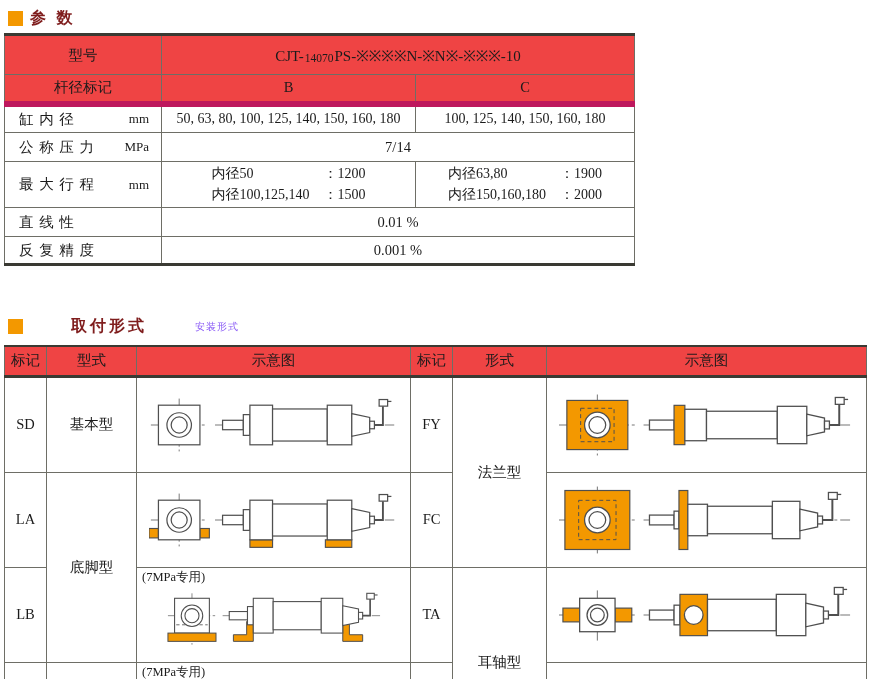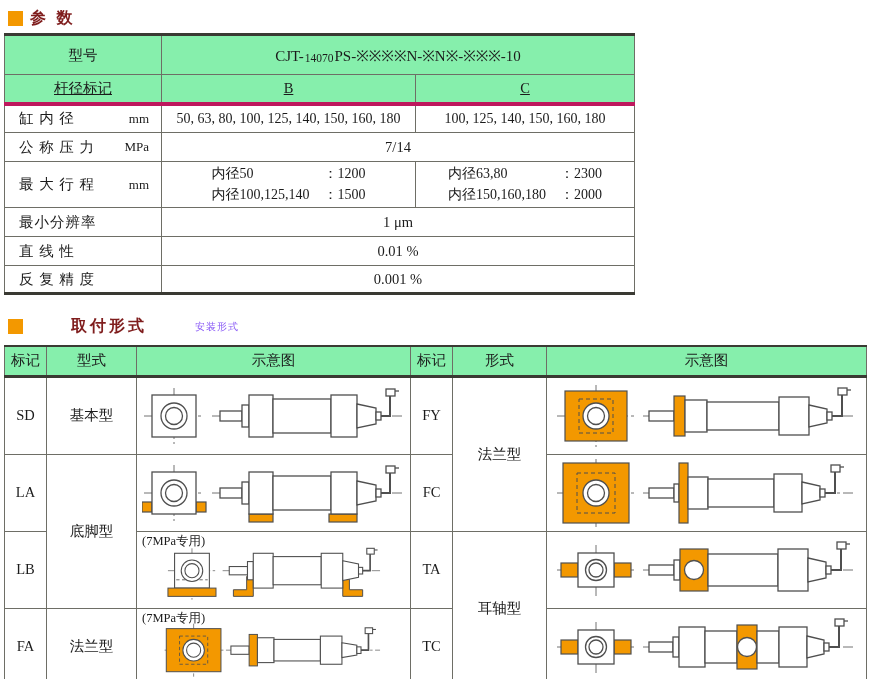--- a/index.html
+++ b/index.html
@@ -11,40 +11,40 @@
                font-family:"Liberation Sans","DejaVu Sans",sans-serif; }
   .sec-sq { width:15px; height:15px; background:#F39800; display:inline-block; }
   .sec-t { font-size:16px; font-weight:bold; letter-spacing:3px; color:#7f1d1d; }
   .sec-sub { font-size:10px; font-weight:normal; letter-spacing:1px; color:#8b5cf6;
              font-family:"Liberation Serif","DejaVu Serif",serif; }
 
   
   table { border-collapse:collapse; table-layout:fixed; }
   td, th { border:1px solid #6e6e66; font-weight:normal; font-size:14.5px; text-align:center;
            vertical-align:middle; padding:1px 4px; overflow:hidden; }
-  .cream { background:#86efac; }
+  .cream { background:#ef4444; }
 
   #params-table { position:absolute; left:4px; top:33px; width:630px;
                   border-top:3px solid #3a3a33; border-bottom:3px solid #3a3a33; }
-  #params-table .hdr-sep td { border-bottom:4px solid #be185d;text-decoration:underline; }
+  #params-table .hdr-sep td { border-bottom:6px solid #be185d; }
   .lblcell { text-align:left; }
   .lbl-row { display:flex; justify-content:space-between; align-items:center; padding:0 8px 0 10px; letter-spacing:1px; }
   .lbl-row .unit { font-size:13px; letter-spacing:0; }
   .frac { display:inline-flex; flex-direction:row; align-items:center; vertical-align:middle;
           font-size:11.5px; line-height:1.05; margin:0 1px; }
   .model-val { font-size:15px; }
   .stroke-grid { display:grid; grid-template-columns:auto auto; justify-content:center;
                  text-align:left; font-size:14px; line-height:1.45; column-gap:14px; }
   .stroke-grid .sv { text-align:right; }
 
   #mount-table { position:absolute; left:4px; top:345px; width:862px;
                  border-top:2px solid #3a3a33; border-bottom:3px solid #3a3a33; }
   #mount-table thead th { border-bottom:3px solid #3a3a33; height:30px; font-size:14.5px; }
   #mount-table td { height:75px; }
-  .diag-cell { position:relative; padding:3px; }
+  .diag-cell { position:relative; padding:12px; }
   .diag-note { position:absolute; top:1px; left:5px; font-size:12.5px; color:#1b1b1b; text-align:left; }
   .diag-wrap { display:flex; justify-content:center; align-items:center; height:100%; }
   .diag-wrap.noted { align-items:flex-end; padding-bottom:2px; }
 
   
   .d-ln { fill:#ffffff; stroke:#4f4f4f; stroke-width:1.3; }
   .d-open { fill:none; stroke:#4f4f4f; stroke-width:1.3; }
   .d-or { fill:#F39800; stroke:#4f4f4f; stroke-width:1.2; }
   .d-cl { fill:none; stroke:#4f4f4f; stroke-width:0.8; stroke-dasharray:11 3 3 3; }
   .d-dash { fill:none; stroke:#4f4f4f; stroke-width:1; stroke-dasharray:4 3; }
@@ -111,33 +111,25 @@
         <div class="stroke-grid">
           <span>内径50</span>
               <span class="sv">：1200</span>
           <span>内径100,125,140</span>
               <span class="sv">：1500</span>
         </div>
       </td>
       <td>
         <div class="stroke-grid">
           <span>内径63,80</span>
-              <span class="sv">：2300</span>
+              <span class="sv">：1900</span>
           <span>内径150,160,180</span>
               <span class="sv">：2000</span>
         </div>
       </td>
-    </tr>
-    <tr style="height:29px">
-      <td class="lblcell">
-        <div class="lbl-row">
-              <span>最小分辨率</span>
-            </div>
-      </td>
-      <td colspan="2">1 μm</td>
     </tr>
     <tr style="height:29px">
       <td class="lblcell">
         <div class="lbl-row">
               <span>直 线 性</span>
             </div>
       </td>
       <td colspan="2">0.01 %</td>
     </tr>
     <tr style="height:28px">

